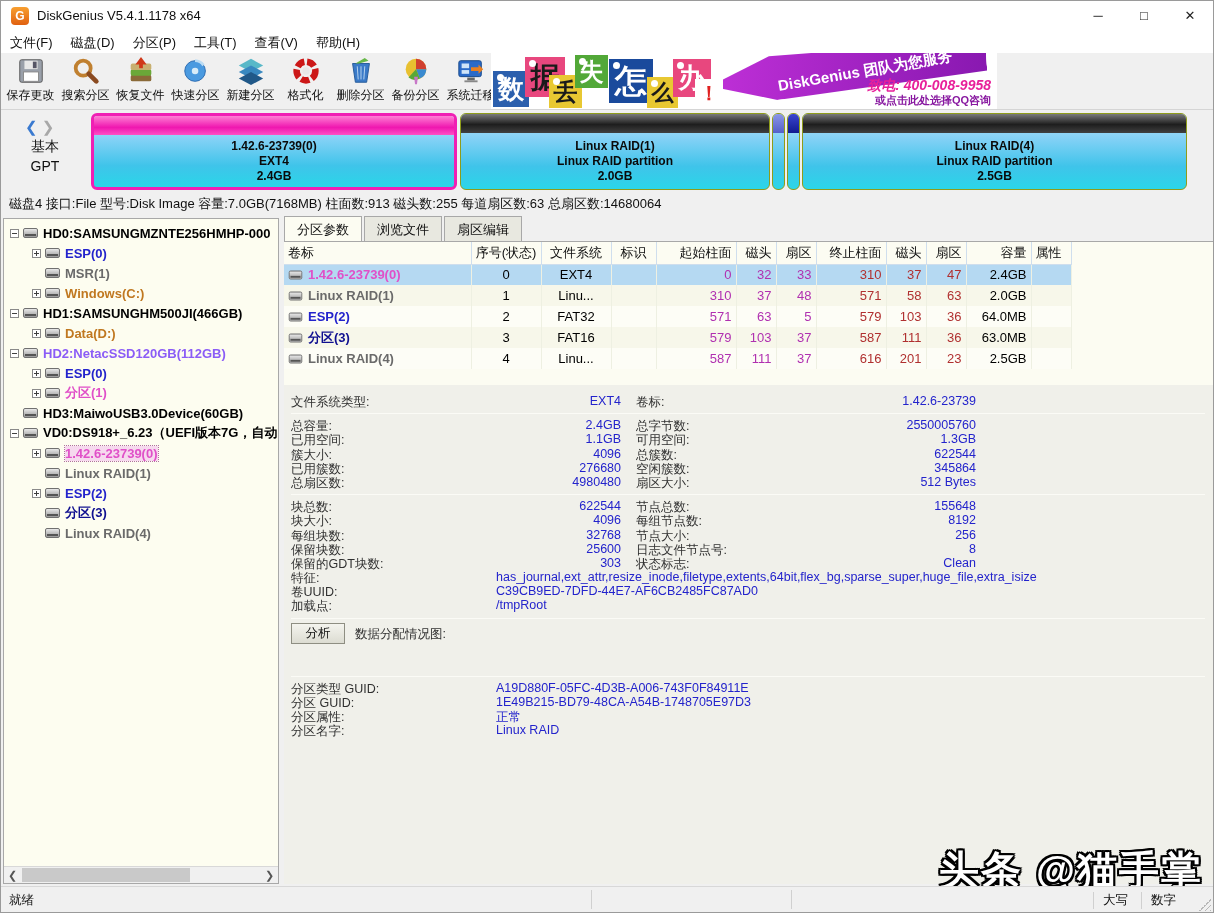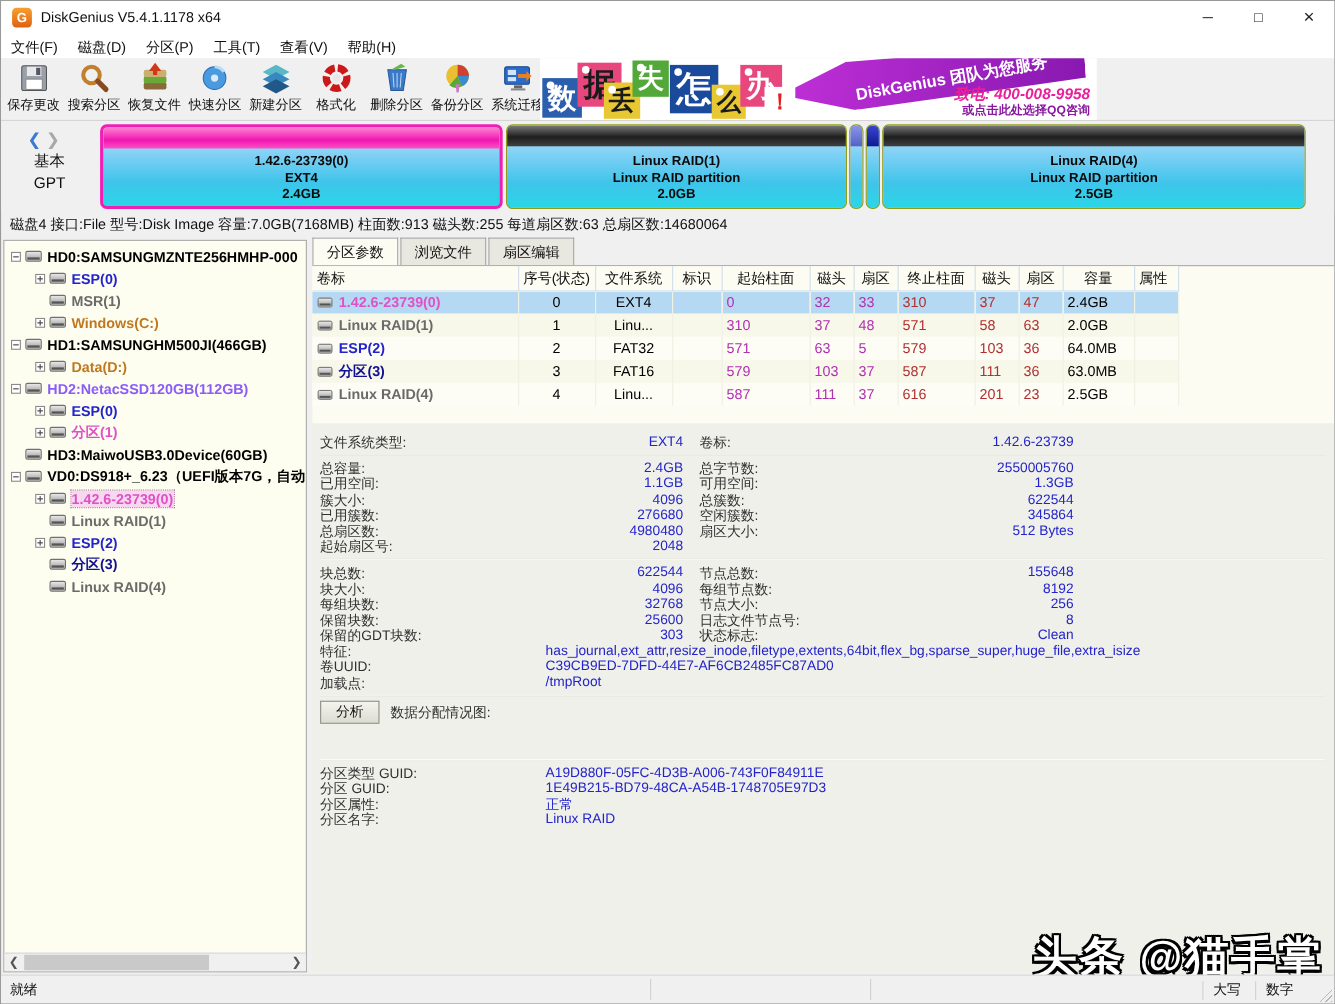--- a/index.html
+++ b/index.html
@@ -72,21 +72,21 @@
   #tabs { position:absolute; left:0; top:0; height:25px; }
   .tab { display:inline-block; height:25px; padding:4px 12px 0 12px; font-size:13px; color:#101010; border:1px solid #a8a8a8; border-bottom:none; background:#e8e8e0; margin-right:2px; vertical-align:bottom; }
   .tab.active { background:#fcfcf2; height:25px; position:relative; z-index:2; }
   #tablewrap { position:absolute; left:0; top:25px; width:929px; height:144px; background:#fcfcf2; border-top:1px solid #a8a8a8; }
   table { border-collapse:collapse; table-layout:fixed; width:787px; }
   th { height:22px; font-size:13px; font-weight:normal; color:#101010; border-right:1px solid #cfdeed; border-bottom:1px solid #cfdeed; padding:0 4px; background:#fcfcf2; white-space:nowrap; overflow:hidden; }
   td { height:21px; font-size:13px; padding:0 4px; white-space:nowrap; overflow:hidden; border-right:1px solid #eef0e2; }
   tr.datarow:nth-child(odd) td { background:#fdfdf6; }
   tr.datarow:nth-child(even) td { background:#f7f7ea; }
   tr.rowsel td { background:#b5d9f2 !important; }
-  .al{ text-align:left; } .ac{ text-align:center; } .ar{ }
+  .al{ text-align:left; } .ac{ text-align:center; } .ar{ text-align:right; }
   .c-start { color:#b030b0; } .c-end { color:#b03030; }
   .vol-cell { display:flex; align-items:center; font-weight:bold; }
   .vol-cell .drive-ic { transform:scale(.9); }
 
   
   #details { position:absolute; left:0; top:169px; width:929px; height:499px; background:#f0f0ea; padding:9px 8px 0 7px; font-size:12.5px; color:#303030; }
   .drow { position:relative; height:14.2px; }
   .dl1 { position:absolute; left:0; width:200px; }
   .dv1 { position:absolute; left:200px; width:130px; text-align:right; color:#2323cc; }
   .dl2 { position:absolute; left:345px; width:170px; }
@@ -542,24 +542,20 @@
           <span class="dv1">276680</span>
           <span class="dl2">空闲簇数:</span>
           <span class="dv2">345864</span>
         </div>
         <div class="drow">
           <span class="dl1">总扇区数:</span>
           <span class="dv1">4980480</span>
           <span class="dl2">扇区大小:</span>
           <span class="dv2">512 Bytes</span>
         </div>
-        <div class="drow">
-          <span class="dl1">起始扇区号:</span>
-          <span class="dv1">2048</span>
-        </div>
         <div class="dhr"></div>
         <div class="drow">
           <span class="dl1">块总数:</span>
           <span class="dv1">622544</span>
           <span class="dl2">节点总数:</span>
           <span class="dv2">155648</span>
         </div>
         <div class="drow">
           <span class="dl1">块大小:</span>
           <span class="dv1">4096</span>

